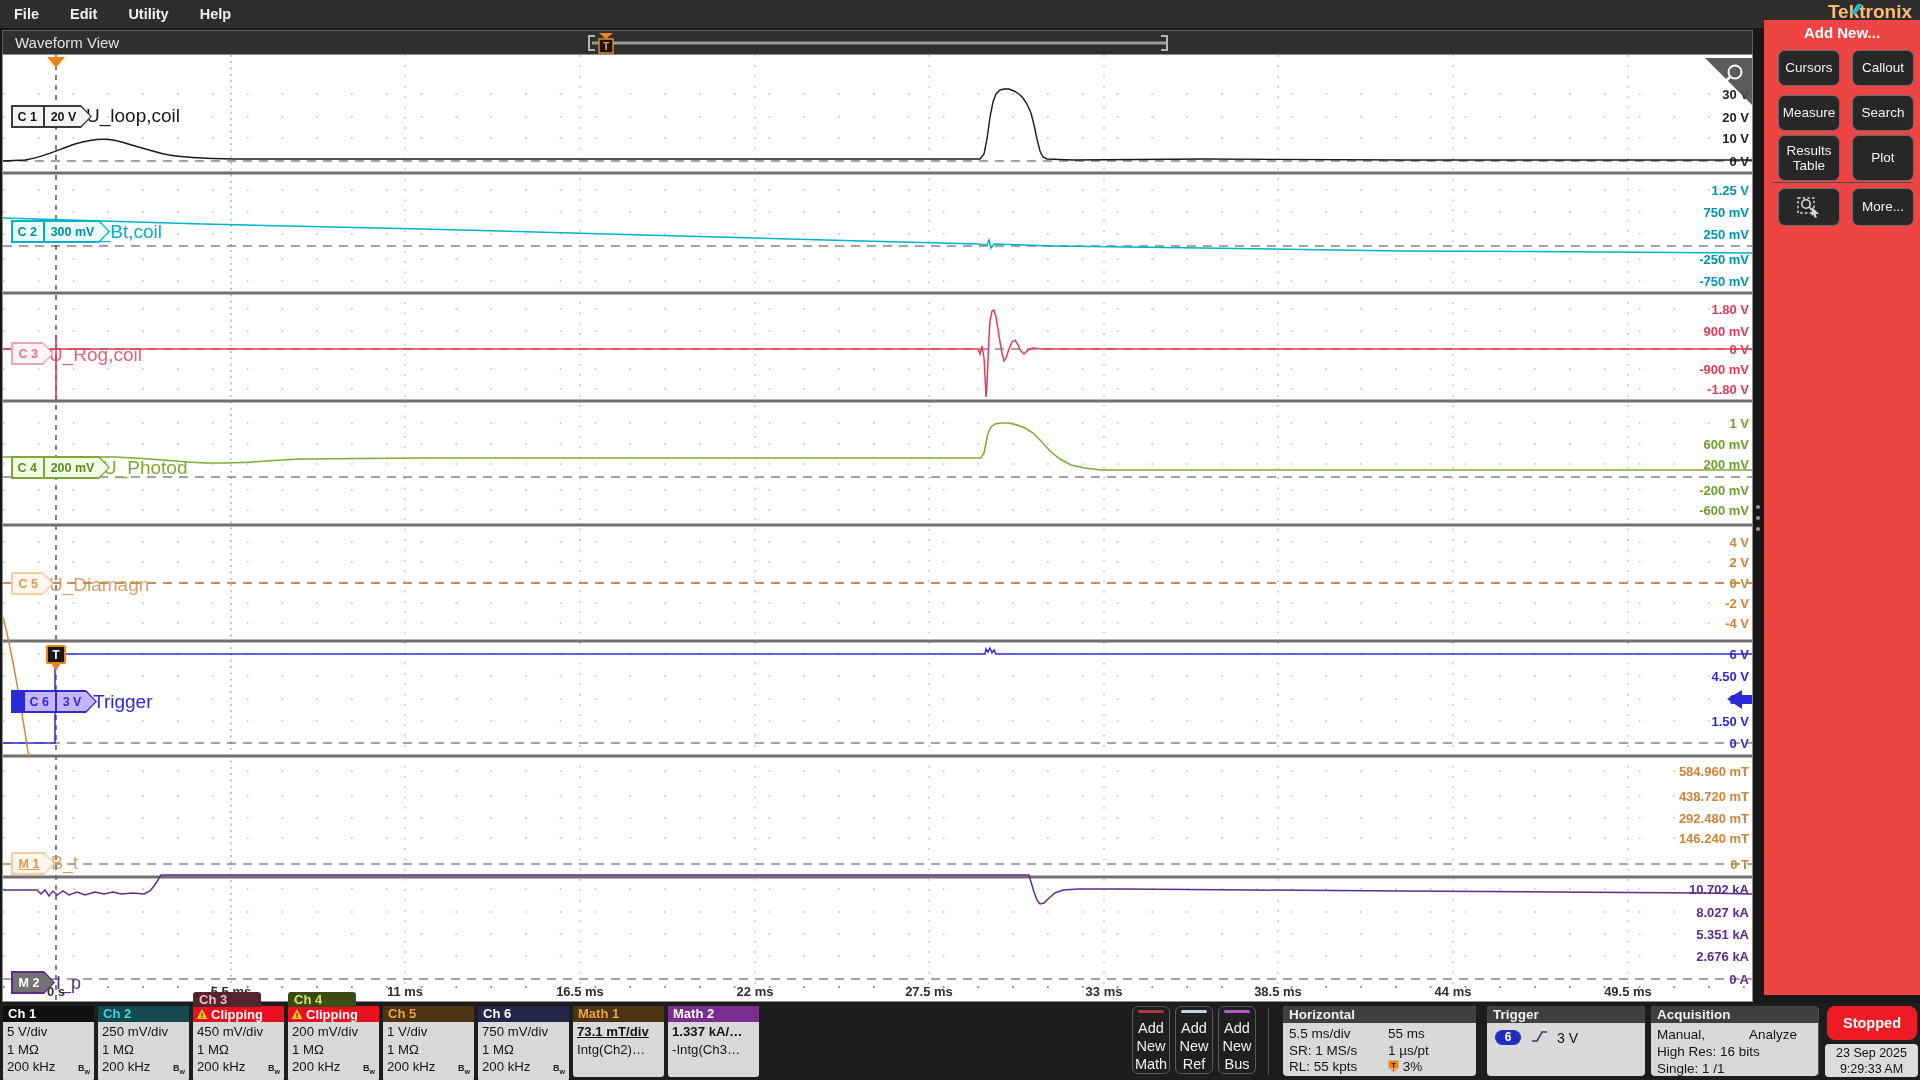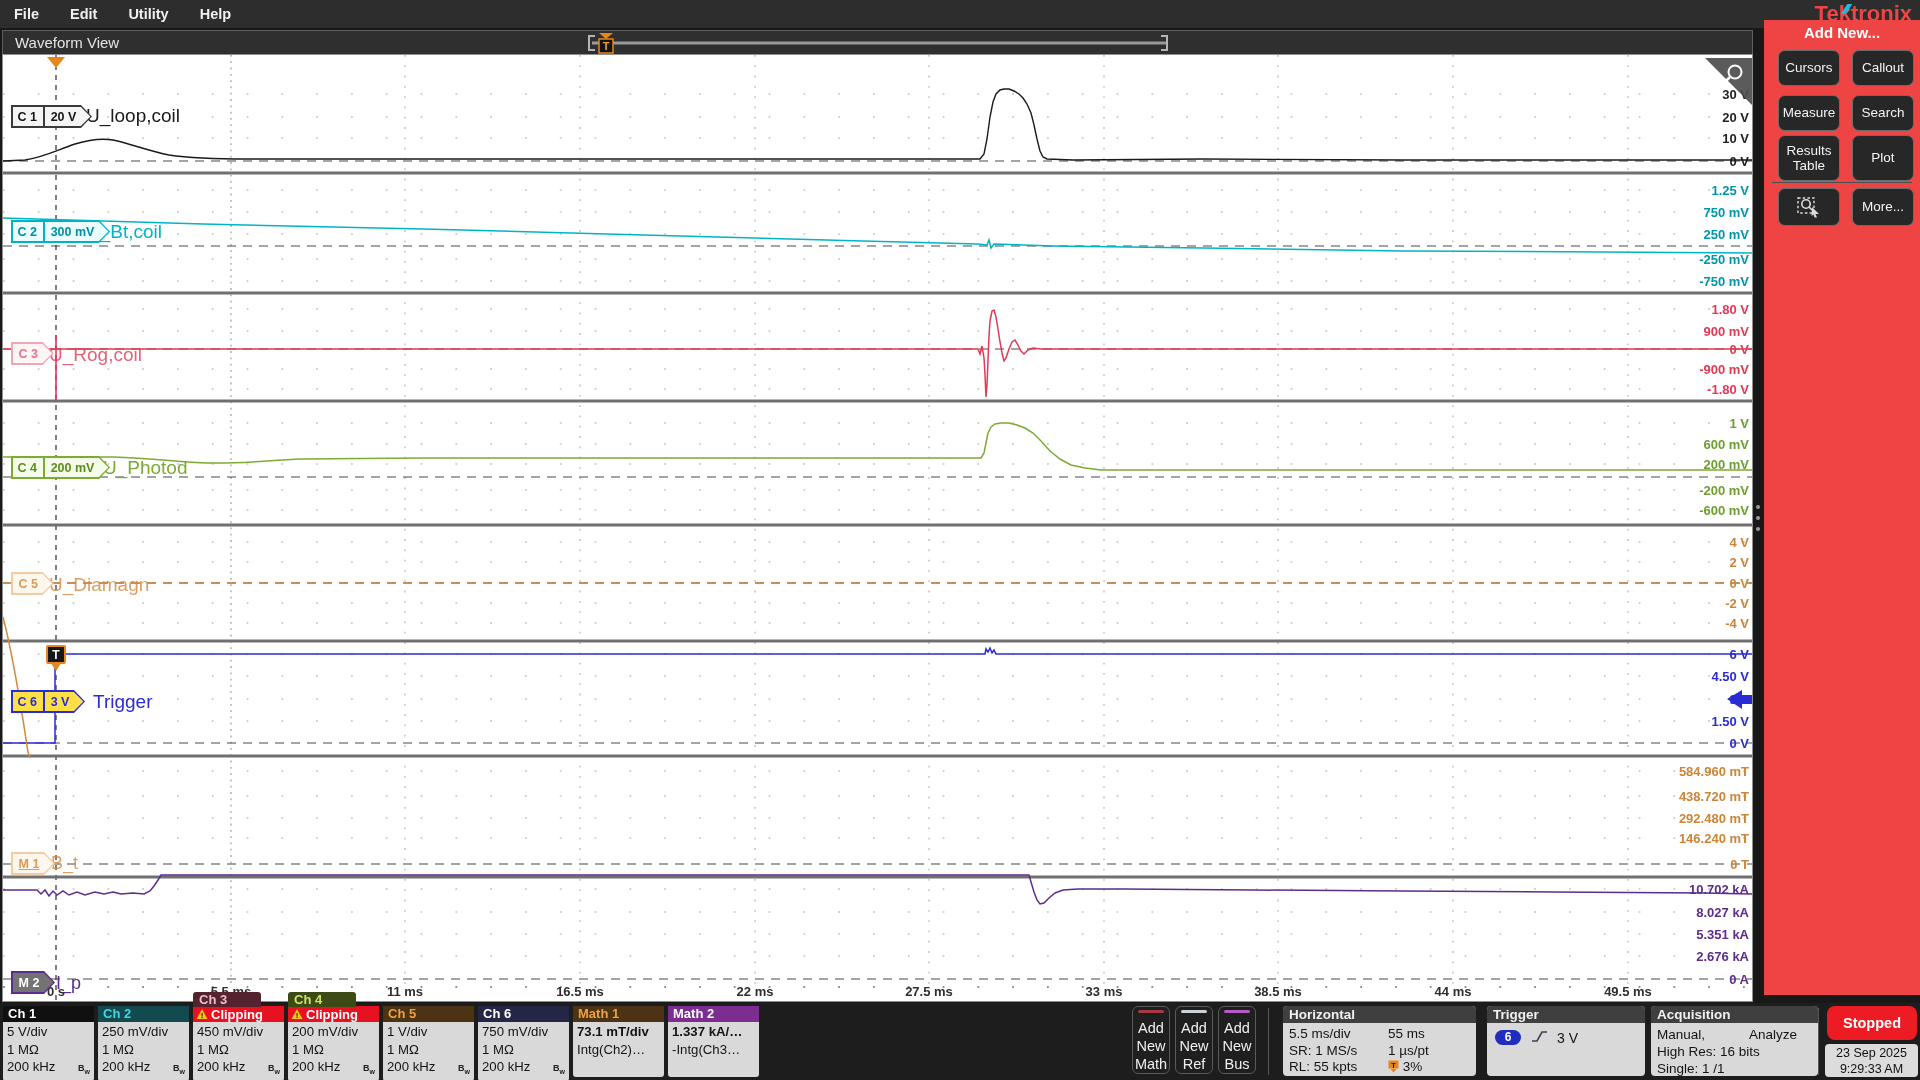--- a/index.html
+++ b/index.html
@@ -3,21 +3,21 @@
 <meta charset="utf-8">
 <style>
   html,body{margin:0;padding:0;background:#101010;}
   #screen{position:relative;width:1920px;height:1080px;background:#181818;overflow:hidden;
           font-family:"Liberation Sans",sans-serif;}
   
   #menubar{position:absolute;left:0;top:0;width:1920px;height:28px;background:#2d2d2d;
            display:flex;align-items:center;color:#f0f0f0;font-size:14.5px;}
   .menu-item{margin-right:31px;cursor:default;font-weight:bold;}
   .menu-item:first-child{margin-left:14px;}
-  #logo{position:absolute;right:8px;top:1px;font-weight:bold;font-size:22px;color:#ef4444;text-align:center;}
+  #logo{position:absolute;right:8px;top:1px;font-weight:bold;font-size:19px;color:#fdba74;text-align:center;}
   #logo .k{position:relative;display:inline-block;}
   #logo .k::after{content:"";position:absolute;left:5px;top:3px;width:5px;height:10px;
                   background:#19bfda;transform:skewX(-33deg);}
   
   #panel-titlebar{position:absolute;left:2px;top:30px;width:1751px;height:24px;background:#2f2f2f;
                   border:1px solid #5f5f5f;border-bottom:none;box-sizing:border-box;color:#e4e4e4;}
   #panel-title{position:absolute;left:12px;top:3px;font-size:15px;}
   #overview-svg{position:absolute;left:0;top:0;}
   #plot{position:absolute;left:2px;top:54px;width:1751px;height:948px;background:#ffffff;
         border:1px solid #8f8f8f;box-sizing:border-box;}
@@ -269,21 +269,21 @@
       </div>
       <div class="chtag" style="left: 8px; top: 517px;">
         <div class="tag-outer" style="background: rgb(240, 205, 164);">
           <div class="tag-inner" style="background: rgb(253, 247, 238); color: rgb(216, 154, 85);">
             <div class="tag-cell" style="padding: 0px 14px 0px 6px;">C 5</div>
           </div>
         </div>
       </div>
       <div class="chtag" style="left: 8px; top: 635px;">
         <div class="tag-outer" style="background: rgb(43, 43, 213);">
-          <div class="tag-inner" style="background: #fde047; color: rgb(43, 43, 213);">
+          <div class="tag-inner" style="background: #c4b5fd; color: rgb(43, 43, 213); margin-left: 12px;">
             <div class="tag-cell">C 6</div>
             <div class="tag-div" style="background: rgb(43, 43, 213);"></div>
             <div class="tag-cell val">3 V</div>
           </div>
         </div>
       </div>
       <div class="chtag" style="left: 8px; top: 797px;">
         <div class="tag-outer" style="background: rgb(240, 205, 164);">
           <div class="tag-inner" style="background: rgb(253, 247, 238); color: rgb(216, 154, 85);">
             <div class="tag-cell" style="padding: 0px 14px 0px 6px; text-decoration: underline;">M 1</div>
@@ -429,21 +429,21 @@
             </div>
             <div class="bbadge-row" style="">
               <span>200 kHz</span>
               <span class="bw">B<sub>w</sub></span>
             </div>
           </div>
         </div>
         <div class="bbadge" style="left: 573px; overflow: visible;">
           <div class="bbadge-header" style="background:#4c3312;color:#f0a143">Math 1</div>
           <div class="bbadge-body" style="border-radius:0 0 3px 3px;background:#d9d9d9">
-            <div class="bbadge-row" style="font-weight:bold;">
+            <div class="bbadge-row" style="font-weight:bold;text-decoration:underline;">
               <span>73.1 mT/div</span>
             </div>
             <div class="bbadge-row" style="">
               <span>Intg(Ch2)…</span>
             </div>
           </div>
         </div>
         <div class="bbadge" style="left: 668px; overflow: visible;">
           <div class="bbadge-header" style="background:#7c2e90;color:#ffffff">Math 2</div>
           <div class="bbadge-body" style="border-radius:0 0 3px 3px;background:#d9d9d9">

